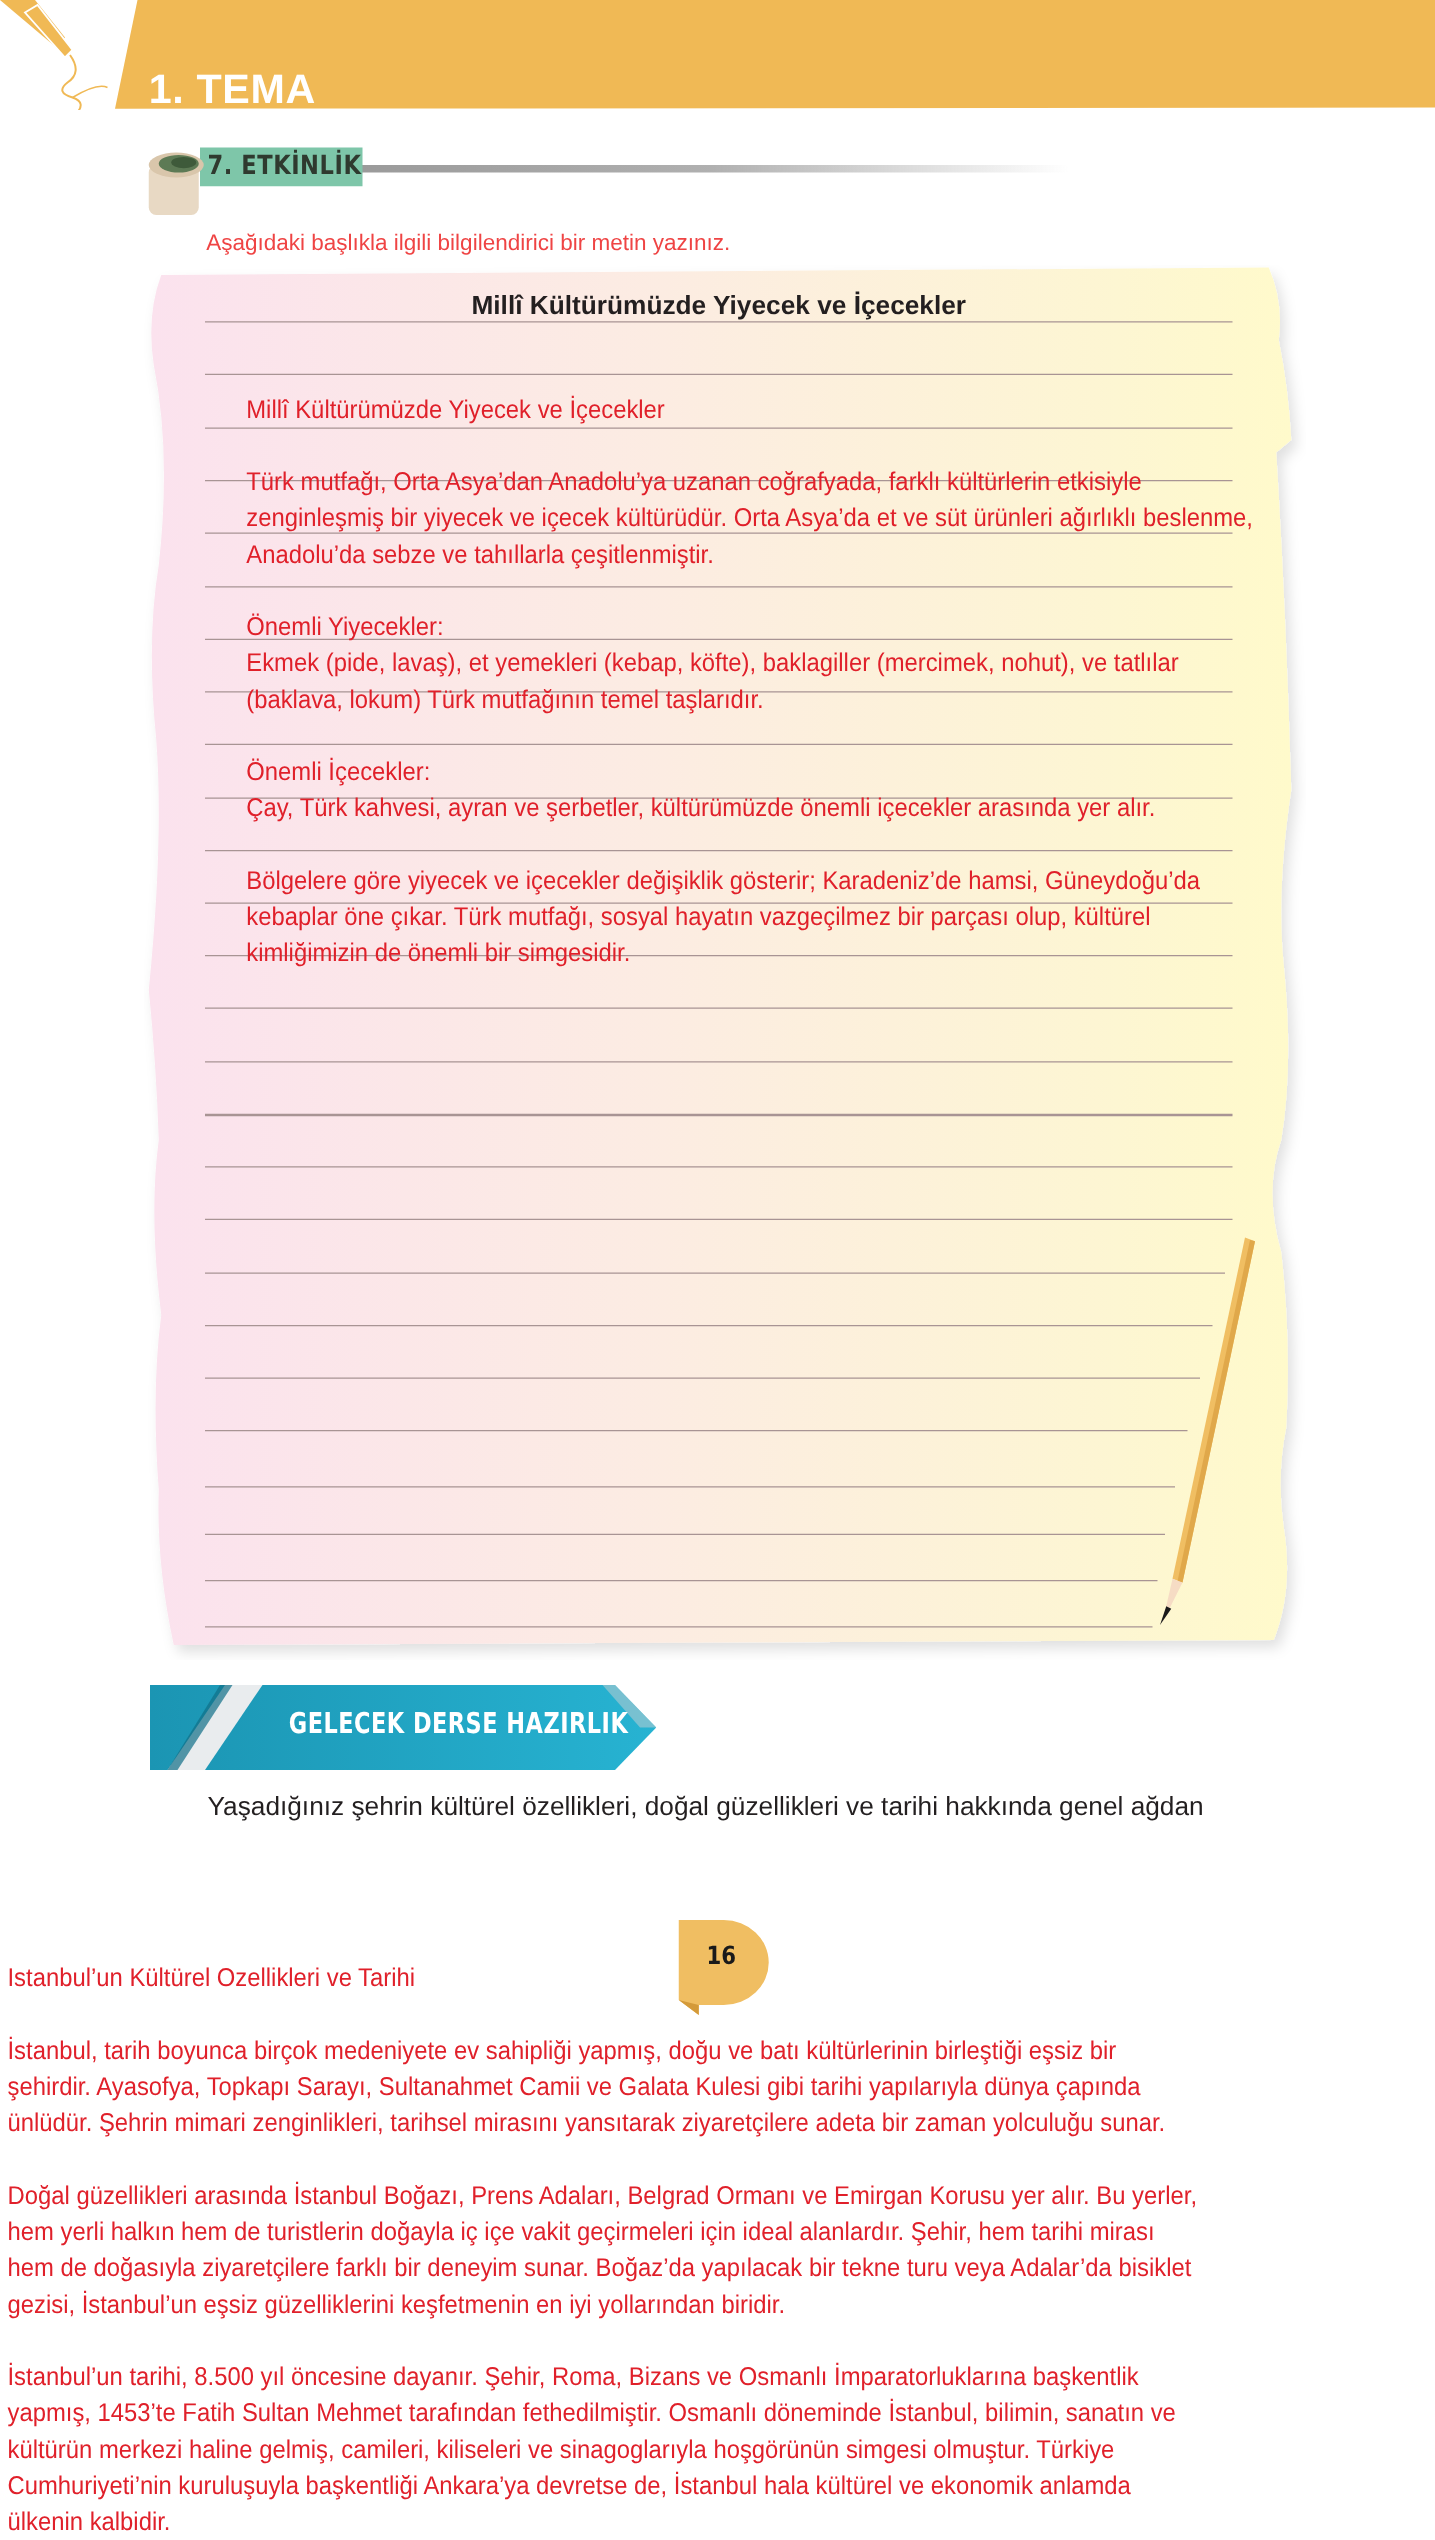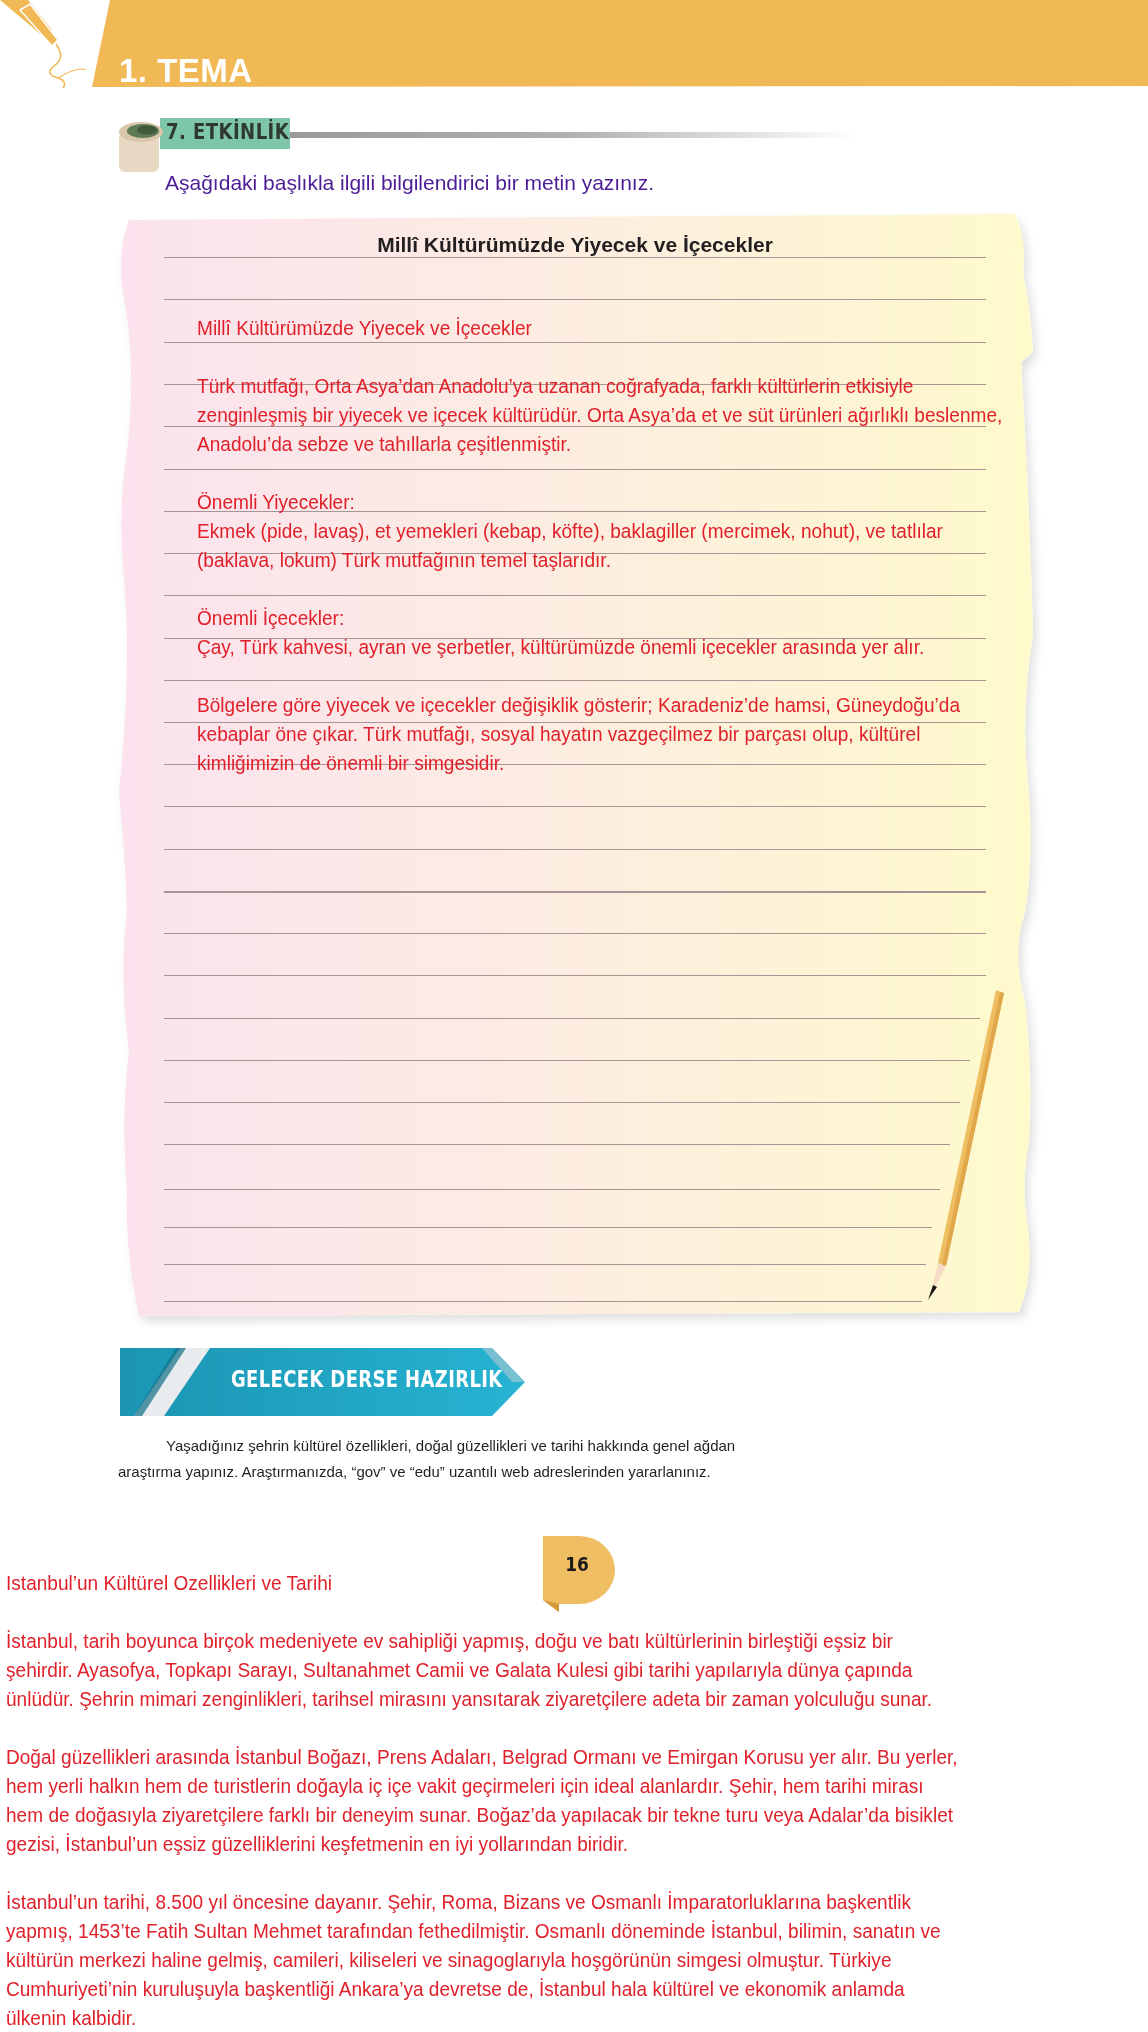--- a/index.html
+++ b/index.html
@@ -12,37 +12,37 @@
   .tema-title { left:119px; top:20px; font-size:33px; font-weight:bold; color:#ffffff; letter-spacing:0.5px;margin-top:32px; }
 
   
   .etk-rule { left:285px; top:132px; width:570px; height:6px;
               background:linear-gradient(90deg,#9a9a9a 0%,#b0b0b0 50%,rgba(200,200,200,0) 100%);
               border-radius:3px; filter:blur(0.6px); }
   .etk-band { left:160px; top:118px; width:130px; height:31px; background:#7ec6a9; }
   .etk-label { left:166px; top:120px; font-size:21px; font-weight:bold; color:#2f3a2f;
                font-family:"DejaVu Sans", sans-serif; letter-spacing:0.5px; transform:scaleX(0.86); transform-origin:left; }
   .etk-roll { left:117px; top:118px; width:50px; height:56px; }
-  .instruction { left:165px; top:171px; font-size:21px; color:#4c1d95; }
+  .instruction { left:165px; top:184px; font-size:18px; color:#ef4444; }
 
   
   .paper { left:115px; top:212px; width:930px; height:1116px; }
   .ruled-line { position:absolute; left:164px; height:1px; background:#a89494; }
   .paper-title { left:164px; top:233px; width:822px; text-align:center; font-size:21px; font-weight:bold; color:#231f20; }
   .paper-text { left:197px; top:313px; width:940px; font-size:20.5px; line-height:29px; color:#e0202a;
                 font-family:"Liberation Sans", sans-serif; transform:scaleX(0.93); transform-origin:left top; }
   .paper-text p { margin:0; white-space:nowrap; }
   .paper-text .gap { height:29px; }
   .pencil { left:900px; top:980px; width:120px; height:330px; }
 
   
   .gelecek-banner { left:120px; top:1344px; width:405px; height:74px; }
   .gelecek-label { left:231px; top:1366px; font-size:23px; font-weight:bold; color:#ffffff;
                    font-family:"DejaVu Sans", sans-serif; transform:scaleX(0.78); transform-origin:left; letter-spacing:0.5px; }
-  .gelecek-text { left:118px; top:1433px; width:960px; font-size:15px; line-height:26px; color:#231f20; }
+  .gelecek-text { left:118px; top:1433px; width:960px; font-size:21px; line-height:26px; color:#231f20; }
   .gelecek-text .indent { padding-left:48px; }
 
   
   .bottom-title { left:6px; top:1571px; font-size:20.5px; color:#e0202a; transform:scaleX(0.93); transform-origin:left; }
   .page-badge { left:537px; top:1530px; width:86px; height:84px; }
   .page-num { left:562px; top:1552px; width:30px; text-align:center; font-size:20px; font-weight:bold; color:#1a1a1a;
               font-family:"DejaVu Sans", sans-serif; transform:scaleX(0.85); }
   .bottom-text { left:6px; top:1626px; width:1200px; font-size:20.5px; line-height:29px; color:#e0202a;
                  transform:scaleX(0.93); transform-origin:left top; }
   .bottom-text p { margin:0; white-space:nowrap; }
@@ -150,21 +150,20 @@
     </linearGradient>
   </defs>
   <polygon points="0,4 372,4 405,38 372,72 0,72" fill="url(#bg2)"></polygon>
   <polygon points="362,4 372,4 405,38 392,38" fill="#c9cfd2" opacity="0.5"></polygon>
   <polygon points="60,4 90,4 44,72 14,72" fill="#e9ecee"></polygon>
   <polygon points="56,4 66,4 22,72 14,72" fill="#0f6f87" opacity="0.7"></polygon>
 </svg>
 <div class="abs gelecek-label">GELECEK DERSE HAZIRLIK</div>
 <div class="abs gelecek-text">
   <div class="indent">Yaşadığınız şehrin kültürel özellikleri, doğal güzellikleri ve tarihi hakkında genel ağdan</div>
-  <div>araştırma yapınız. Araştırmanızda, “gov” ve “edu” uzantılı web adreslerinden yararlanınız.</div>
 </div>
 
 <svg class="abs page-badge" viewBox="0 0 86 84" width="86" height="84">
   <path d="M6 6 L42 6 A36 34 0 0 1 42 74 L22 74 L22 82 L6 70 Z" fill="#f0be62"></path>
   <path d="M6 70 L22 74 L22 82 Z" fill="#d49a3a"></path>
 </svg>
 <div class="abs page-num">16</div>
 
 <div class="abs bottom-title">Istanbul’un Kültürel Ozellikleri ve Tarihi</div>
 <div class="abs bottom-text">

